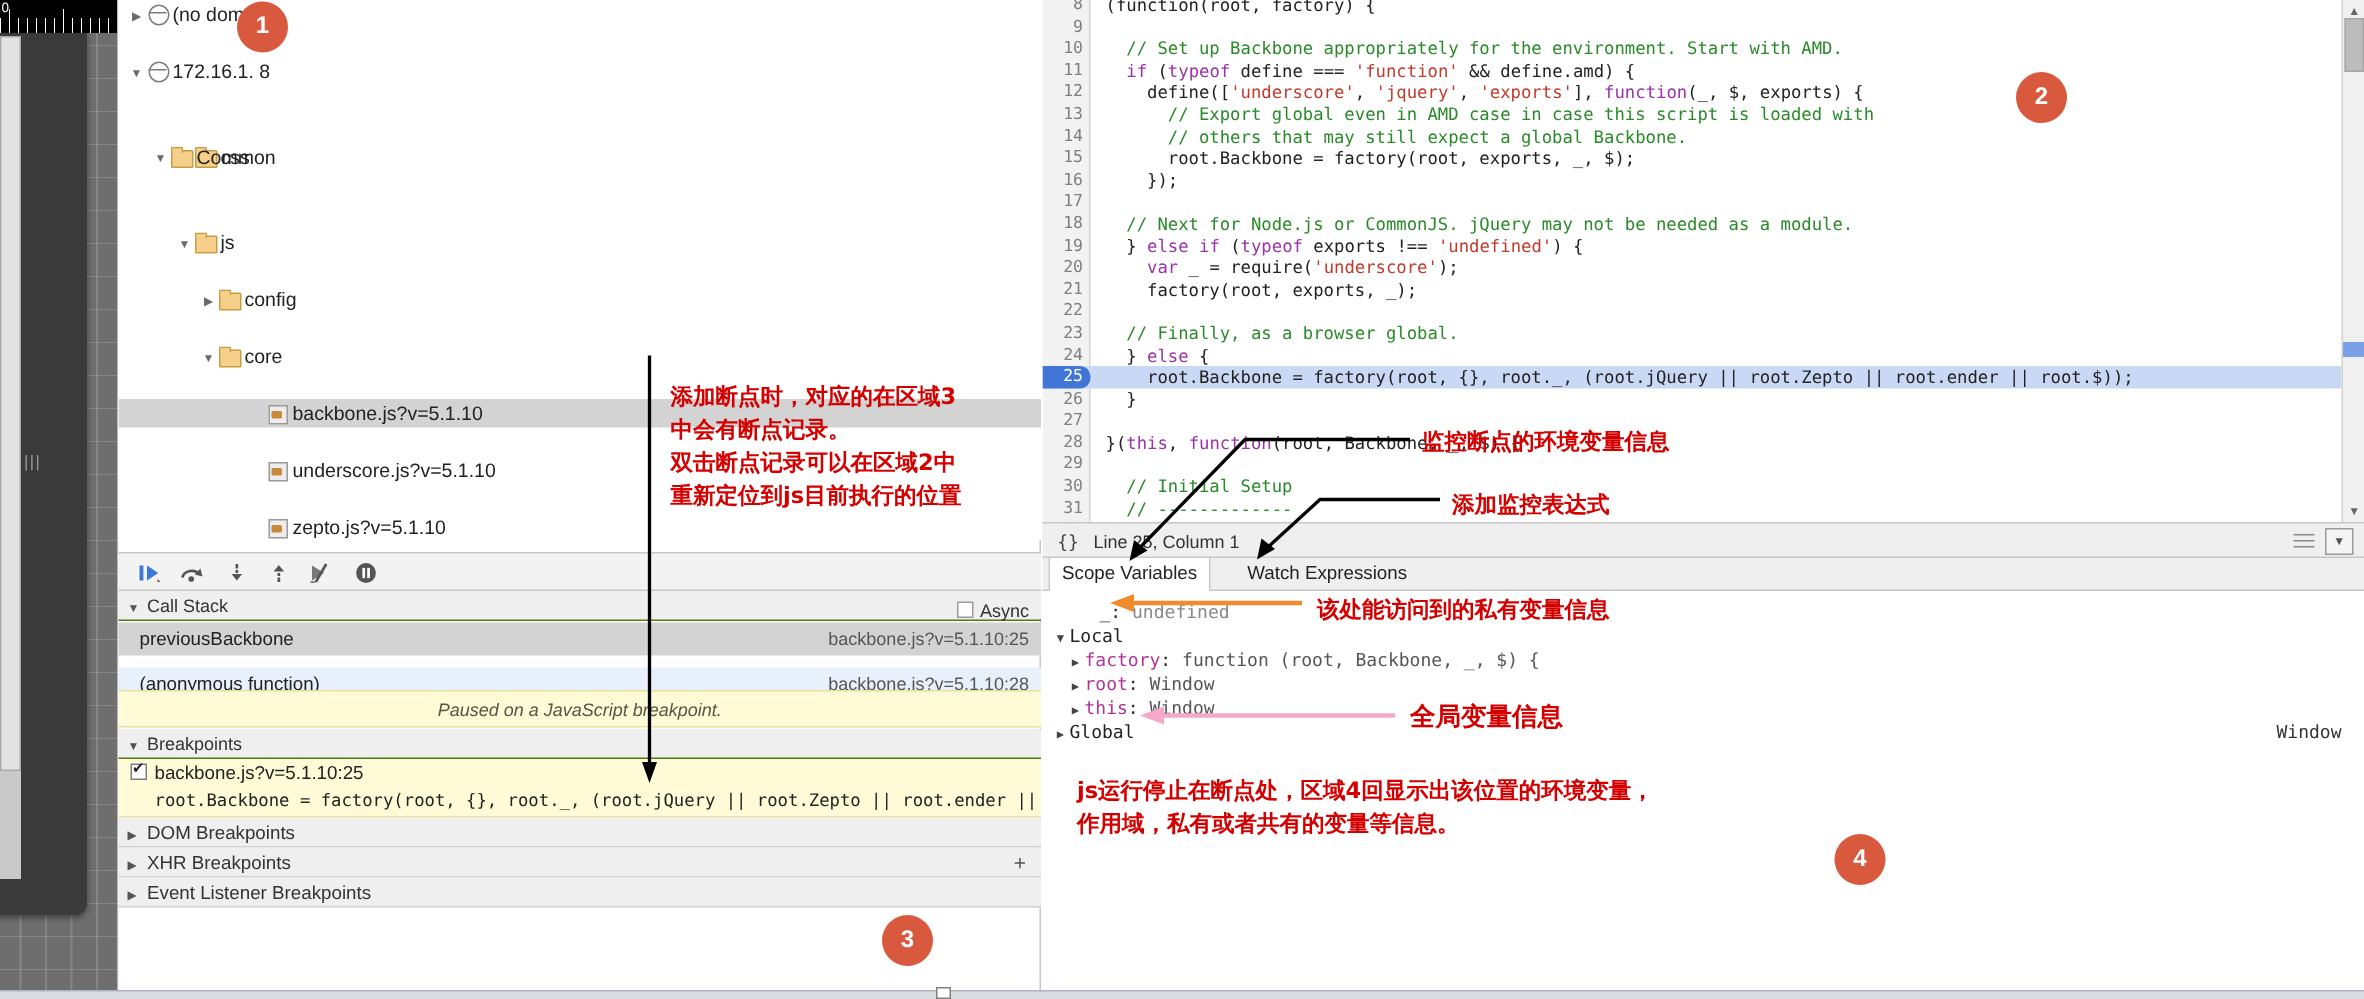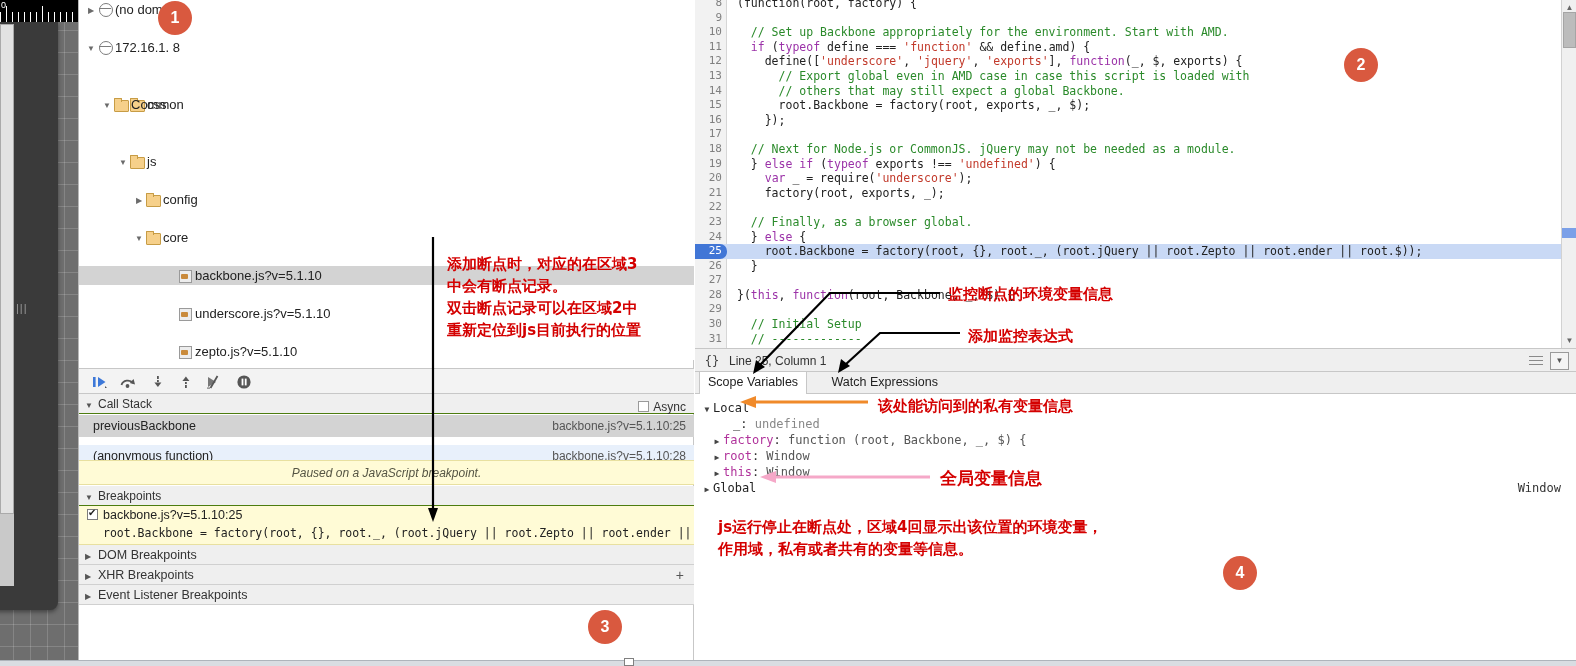--- a/index.html
+++ b/index.html
@@ -447,22 +447,22 @@
         </span>
       </div>
 
       <div class="tabs-row" id="scope-tabs">
           <div class="tab active" style="left: 4px;">Scope Variables</div>
           <div class="tab" style="left: 128.5px;">Watch Expressions</div>
         </div>
 
       <div class="scope-area">
         <div id="scope-rows" style="position:absolute;left:6px;top:6px;right:0;">
+            <div class="srow" style="padding-left: 20px;"><span class="tri"></span><span class="vname-plain">_</span><span>: </span><span class="vundef">undefined</span></div>
             <div class="srow" style="padding-left: 0px;"><span class="tri">▼</span><span class="vname-plain">Local</span><span></span><span class="vval"></span></div>
-            <div class="srow" style="padding-left: 20px;"><span class="tri"></span><span class="vname-plain">_</span><span>: </span><span class="vundef">undefined</span></div>
             <div class="srow" style="padding-left: 10px;"><span class="tri">▶</span><span class="vname">factory</span><span>: </span><span class="vval">function (root, Backbone, _, $) {</span></div>
             <div class="srow" style="padding-left: 10px;"><span class="tri">▶</span><span class="vname">root</span><span>: </span><span class="vval">Window</span></div>
             <div class="srow" style="padding-left: 10px;"><span class="tri">▶</span><span class="vname">this</span><span>: </span><span class="vval">Window</span></div>
             <div class="srow" style="padding-left: 0px;"><span class="tri">▶</span><span class="vname-plain">Global</span><span></span><span class="vval"></span><span class="right-val">Window</span></div>
           </div>
       </div>
     </div>
   </div>
 
   <div class="bottom-strip"></div>

